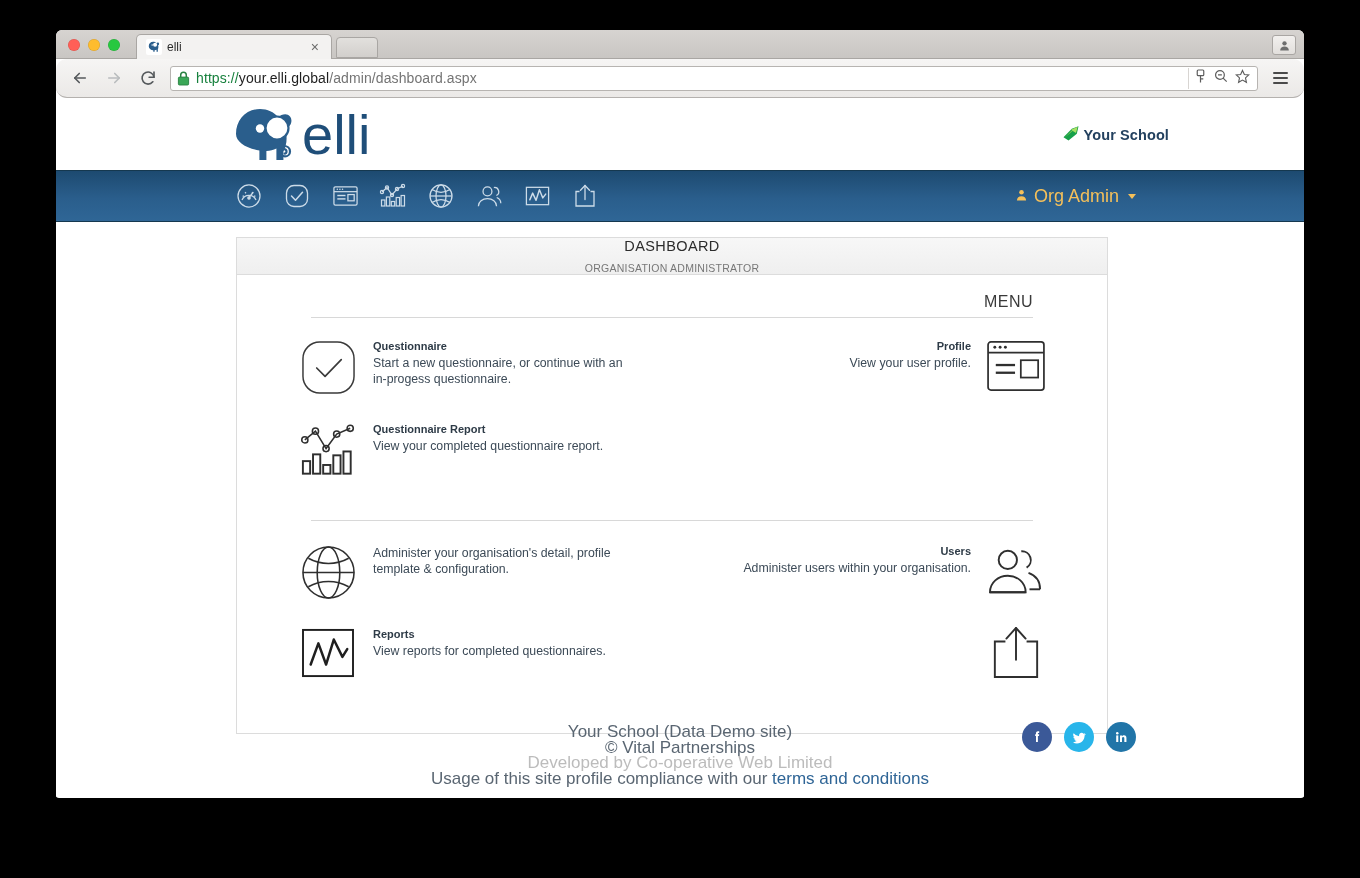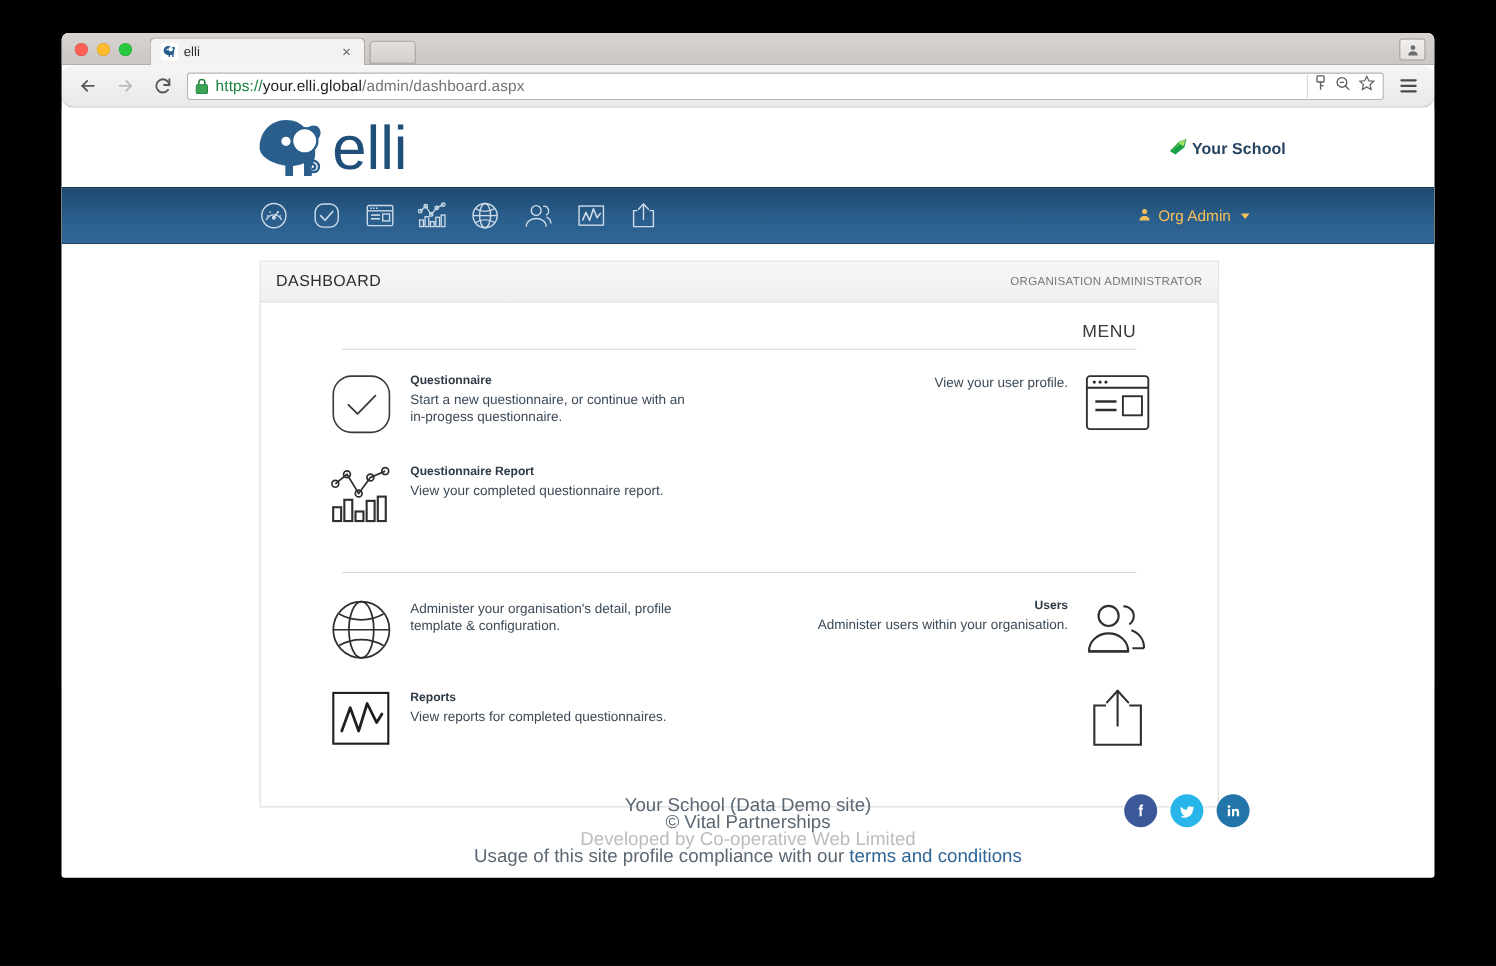--- a/index.html
+++ b/index.html
@@ -167,21 +167,21 @@
   }
   .nav-icon {
     width: 30px; height: 30px;
     display: flex; align-items: center; justify-content: center;
     opacity: .92;
   }
   .user-menu {
     position: absolute; right: 168px;
     display: flex; align-items: center; gap: 6px;
     color: #f5c05a;
-    font-size: 14px;
+    font-size: 18px;
   }
   .user-menu .caret {
     width: 0; height: 0;
     border-left: 4px solid transparent;
     border-right: 4px solid transparent;
     border-top: 5px solid #f5c05a;
     margin-left: 3px;
   }
 
   
@@ -196,20 +196,21 @@
     width: 872px;
     background: #ffffff;
     border: 1px solid #dcdcdc;
   }
   .card-head {
     height: 37px;
     background: linear-gradient(#f7f7f7, #efefef);
     border-bottom: 1px solid #dcdcdc;
     display: flex; align-items: center; justify-content: space-between;
     padding: 0 14px;
+    flex-direction: column;
   }
   .card-title {
     font-size: 14.5px; color: #2c2c2c; letter-spacing: .4px;
     font-weight: normal;
   }
   .card-role {
     font-size: 10.5px; color: #777777; letter-spacing: .25px;
   }
 
   .card-body { padding: 18px 60px 28px 60px; }
@@ -557,20 +558,21 @@
                     <line x1="2" y1="13" x2="60" y2="13"></line>
                     <circle cx="9" cy="7.6" r="1.5" fill="#2f2f2f" stroke="none"></circle>
                     <circle cx="14.5" cy="7.6" r="1.5" fill="#2f2f2f" stroke="none"></circle>
                     <circle cx="20" cy="7.6" r="1.5" fill="#2f2f2f" stroke="none"></circle>
                     <line x1="10" y1="26" x2="30" y2="26" stroke-width="2.4"></line>
                     <line x1="10" y1="34" x2="30" y2="34" stroke-width="2.4"></line>
                     <rect x="36" y="21" width="18" height="18"></rect>
                   </svg>
                 </div>
                 <div class="tile-text">
+                  <div class="tile-title">Profile</div>
                   <div class="tile-desc">View your user profile.</div>
                 </div>
               </div>
             </div>
           </div>
 
           <div class="hr mid"></div>
 
           <div class="grid">
             <div class="col-left">

